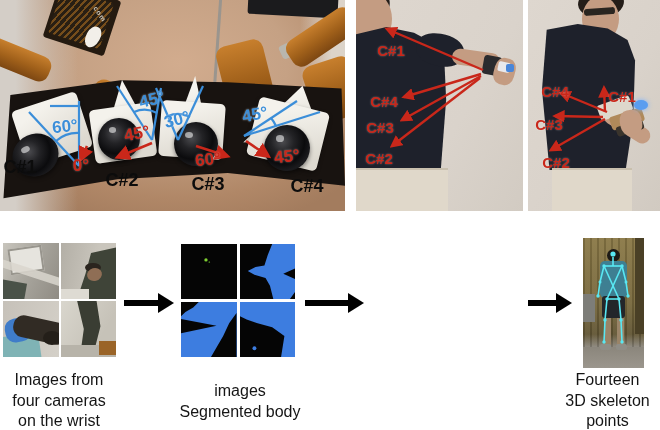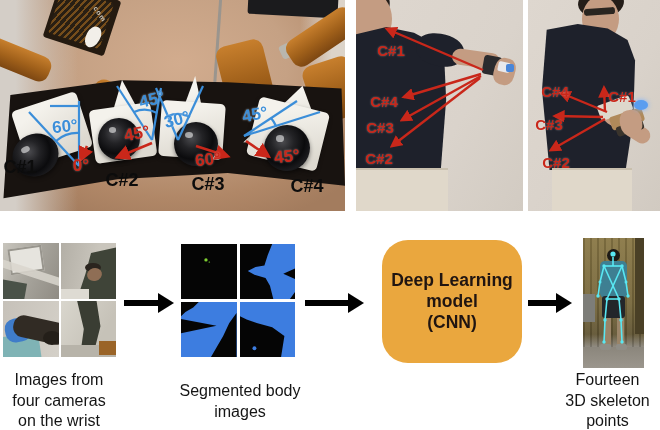--- a/index.html
+++ b/index.html
@@ -257,25 +257,20 @@
         <circle cx="26" cy="84" r="3.5" fill="#3d7de0"></circle>
       </svg>
     </div>
   </div>
 
   <div>
     <div class="flow-shaft" style="left:305px;top:300px;width:43px;"></div>
     <div class="flow-head" style="left:348px;top:293px;"></div>
   </div>
 
-  <div id="cnnBox" class="abs">
-    <div class="bl">Deep Learning</div>
-    <div class="bl">model</div>
-    <div class="bl">(CNN)</div>
-  </div>
 
   <div>
     <div class="flow-shaft" style="left:528px;top:300px;width:28px;"></div>
     <div class="flow-head" style="left:556px;top:293px;"></div>
   </div>
 
   <div id="skelPhoto">
     <div class="wood"></div>
     <div class="abs" style="right:0;top:0;width:9px;height:96px;background:#4a4026;"></div>
     <div class="abs" style="left:0;top:56px;width:12px;height:28px;background:#7d7d78;"></div>
@@ -315,22 +310,22 @@
       </g>
     </svg>
   </div>
 
   <div class="caption" style="left:-3px;top:370px;width:124px;">
     <div>Images from</div>
     <div>four cameras</div>
     <div>on the wrist</div>
   </div>
   <div class="caption" style="left:167px;top:381px;width:146px;">
+    <div>images</div>
     <div>Segmented body</div>
-    <div>images</div>
   </div>
   <div class="caption" style="left:545px;top:370px;width:125px;">
     <div>Fourteen</div>
     <div>3D skeleton</div>
     <div>points</div>
   </div>
 
 </div>
 
 </body></html>

